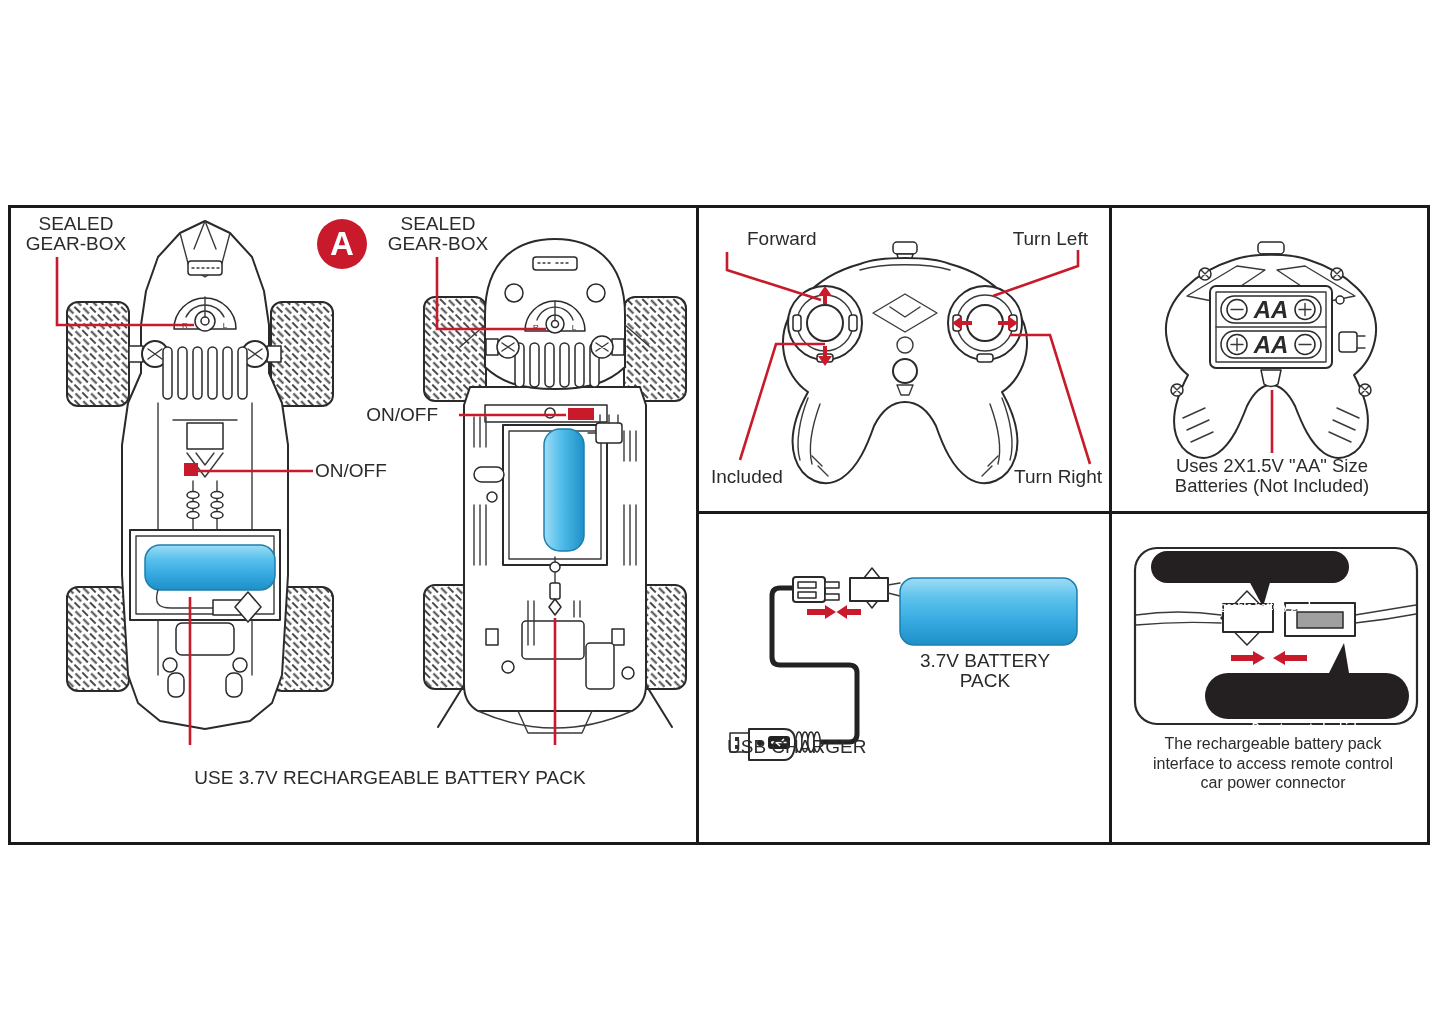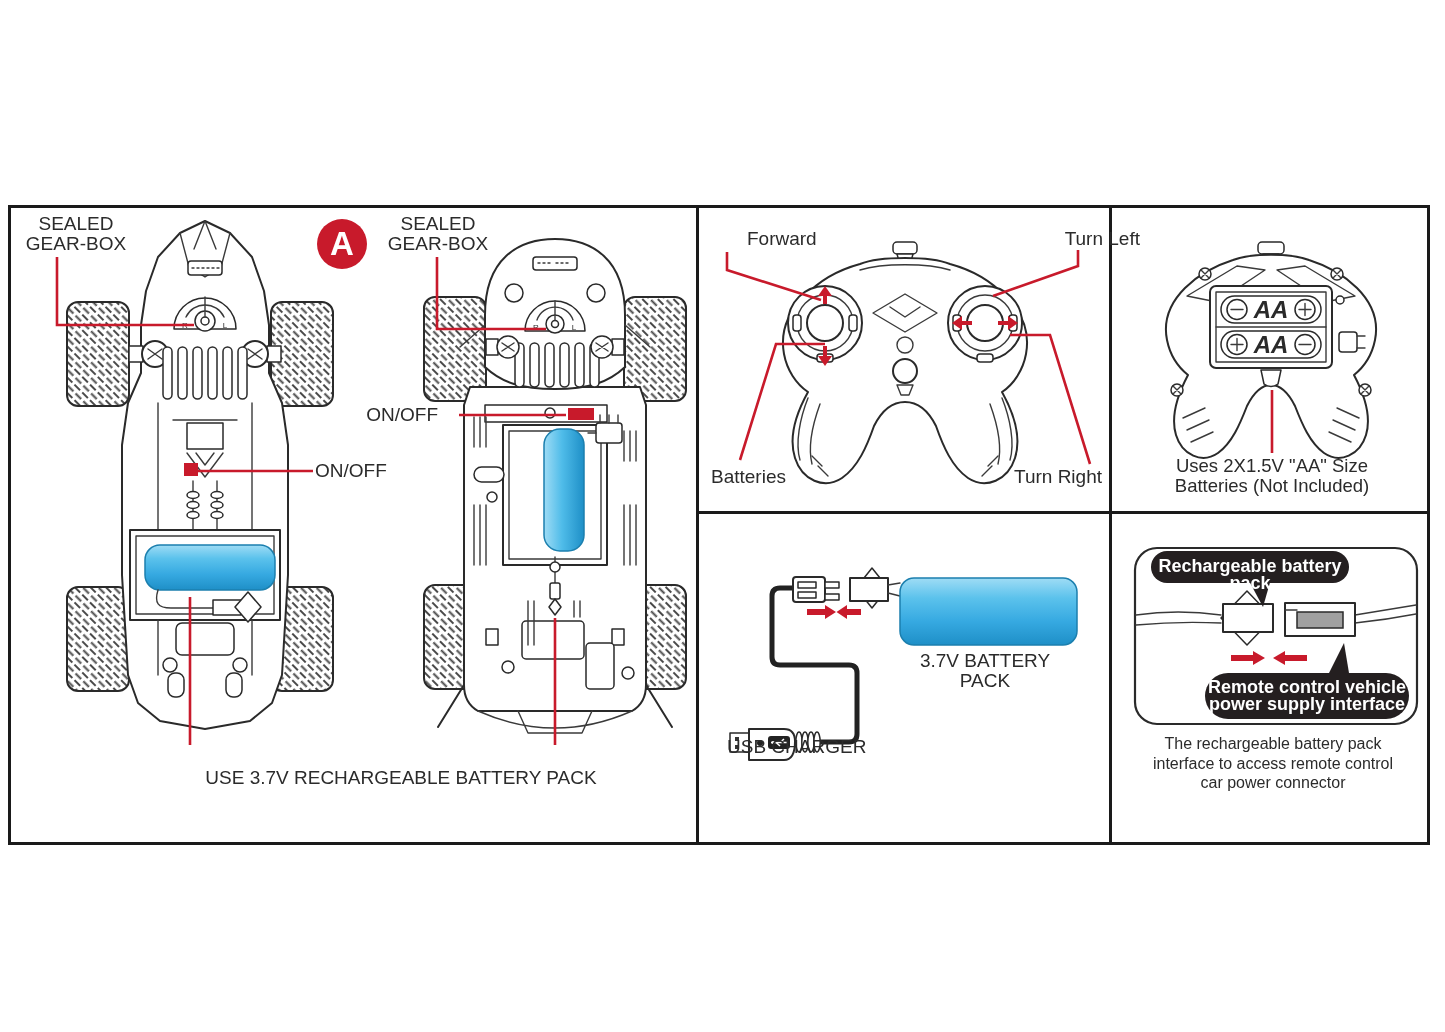--- a/index.html
+++ b/index.html
@@ -12,22 +12,22 @@
   .frame { position:absolute; border:3px solid #1a1a1a; background:transparent; }
   .lbl { position:absolute; font-size:19px; line-height:20px; color:#2b2b2b; white-space:pre-line; }
   .center { text-align:center; }
   .right { text-align:right; }
   .badge {
     position:absolute; width:50px; height:50px; border-radius:50%;
     background:var(--red,#C81A2B); color:#fff; font-weight:bold; font-size:33px;
     display:flex; align-items:center; justify-content:center;
   }
   .bubble-lbl {
-    position:absolute; color:#fff; font-weight:bold; font-size:18px; line-height:17px;
-    text-align:center; white-space:pre-line;
+    position:absolute; color:#fff; font-weight:bold; font-size:10px; line-height:17px;
+    text-align:center; white-space:pre-line;margin-top:40px;
   }
   .caption { font-size:16px; line-height:19.5px; }
   
   .ln   { fill:none; stroke:#2a2a2a; stroke-width:2;   stroke-linecap:round; stroke-linejoin:round; }
   .ln1  { fill:none; stroke:#3a3a3a; stroke-width:1.4; stroke-linecap:round; stroke-linejoin:round; }
   .fw   { fill:#fff; stroke:#2a2a2a; stroke-width:2;   stroke-linejoin:round; }
   .fw1  { fill:#fff; stroke:#2a2a2a; stroke-width:1.5; stroke-linejoin:round; }
   .redl { fill:none; stroke:var(--red,#C81A2B); stroke-width:2.6; }
   .redf { fill:var(--red,#C81A2B); stroke:none; }
   .blkf { fill:#241f20; stroke:none; }
@@ -224,21 +224,21 @@
   </g>
 </svg>
 
 <div class="lbl center" style="left:18px; top:214px; width:116px;">SEALED
 GEAR-BOX</div>
 <div class="badge" style="left:317px; top:219px;">A</div>
 <div class="lbl center" style="left:380px; top:214px; width:116px;">SEALED
 GEAR-BOX</div>
 <div class="lbl right" style="left:366px; top:405px; width:72px;">ON/OFF</div>
 <div class="lbl" style="left:315px; top:461px; width:90px;">ON/OFF</div>
-<div class="lbl center" style="left:171px; top:768px; width:460px;">USE 3.7V RECHARGEABLE BATTERY PACK</div>
+<div class="lbl center" style="left:160px; top:768px; width:460px;">USE 3.7V RECHARGEABLE BATTERY PACK</div>
 
 <svg class="abs" style="left:700px; top:208px;" width="410" height="304" viewBox="0 0 410 304">
   <g>
     <rect class="fw1" x="193" y="34" width="24" height="12" rx="4"></rect>
     <path class="fw1" d="M197,46 L213,46 L210,57 L200,57 Z"></path>
     <path class="fw" d="M160,56 C180,48 230,48 250,56 C272,62 292,74 305,88 C322,104 330,124 326,146 C323,162 314,176 302,184 C312,202 322,228 315,250 C308,272 286,282 268,270 C252,259 243,238 236,218 C228,202 218,194 205,194 C192,194 182,202 174,218 C167,238 158,259 142,270 C124,282 102,272 95,250 C88,228 98,202 108,184 C96,176 87,162 84,146 C80,124 88,104 105,88 C118,74 138,62 160,56 Z"></path>
     <path class="ln1" d="M160,62 C182,55 228,55 250,62 M108,190 C100,210 95,235 100,252 M120,196 C112,218 108,240 112,256 M302,190 C310,210 315,235 310,252 M290,196 C298,218 302,240 298,256"></path>
     <path class="ln1" d="M118,258 L128,268 M112,248 L122,258 M292,258 L282,268 M298,248 L288,258"></path>
   </g>
   <g>
@@ -283,22 +283,22 @@
   </g>
   <g>
     <path class="redl" d="M27,44 V62 L121,92"></path>
     <path class="redl" d="M378,42 V58 L293,88"></path>
     <path class="redl" d="M125,136 H76 L40,252"></path>
     <path class="redl" d="M310,127 H350 L390,256"></path>
   </g>
 </svg>
 
 <div class="lbl" style="left:711px; top:229px; width:90px;margin-left:36px;">Forward</div>
-<div class="lbl right" style="left:1056px; top:229px; width:84px;">Turn Left</div>
-<div class="lbl" style="left:711px; top:467px; width:100px;">Batteries</div>
+<div class="lbl right" style="left:1004px; top:229px; width:84px;">Turn Left</div>
+<div class="lbl" style="left:711px; top:467px; width:100px;">Included</div>
 <div class="lbl right" style="left:1008px; top:467px; width:94px;">Turn Right</div>
 
 <svg class="abs" style="left:1113px; top:208px;" width="317" height="304" viewBox="0 0 317 304">
   <g>
     <rect class="fw1" x="145" y="34" width="26" height="12" rx="4"></rect>
     <path class="fw1" d="M150,46 L166,46 L163,56 L153,56 Z"></path>
     <path class="fw" d="M120,52 C138,45 178,45 196,52 C215,58 232,68 244,80 C258,94 266,112 262,132 C259,147 251,159 241,167 C250,184 259,207 253,227 C247,247 227,256 211,245 C197,235 189,216 182,198 C175,184 167,177 158,177 C149,177 141,184 134,198 C127,216 119,235 105,245 C89,256 69,247 63,227 C57,207 66,184 75,167 C65,159 57,147 54,132 C50,112 58,94 72,80 C84,68 101,58 120,52 Z"></path>
     <path class="ln1" d="M74,88 L124,58 L152,62 L104,94 Z M242,88 L192,58 L164,62 L212,94 Z"></path>
     <path class="ln1" d="M70,210 L92,200 M74,222 L96,212 M78,234 L100,224 M246,210 L224,200 M242,222 L220,212 M238,234 L216,224"></path>
     <g>

